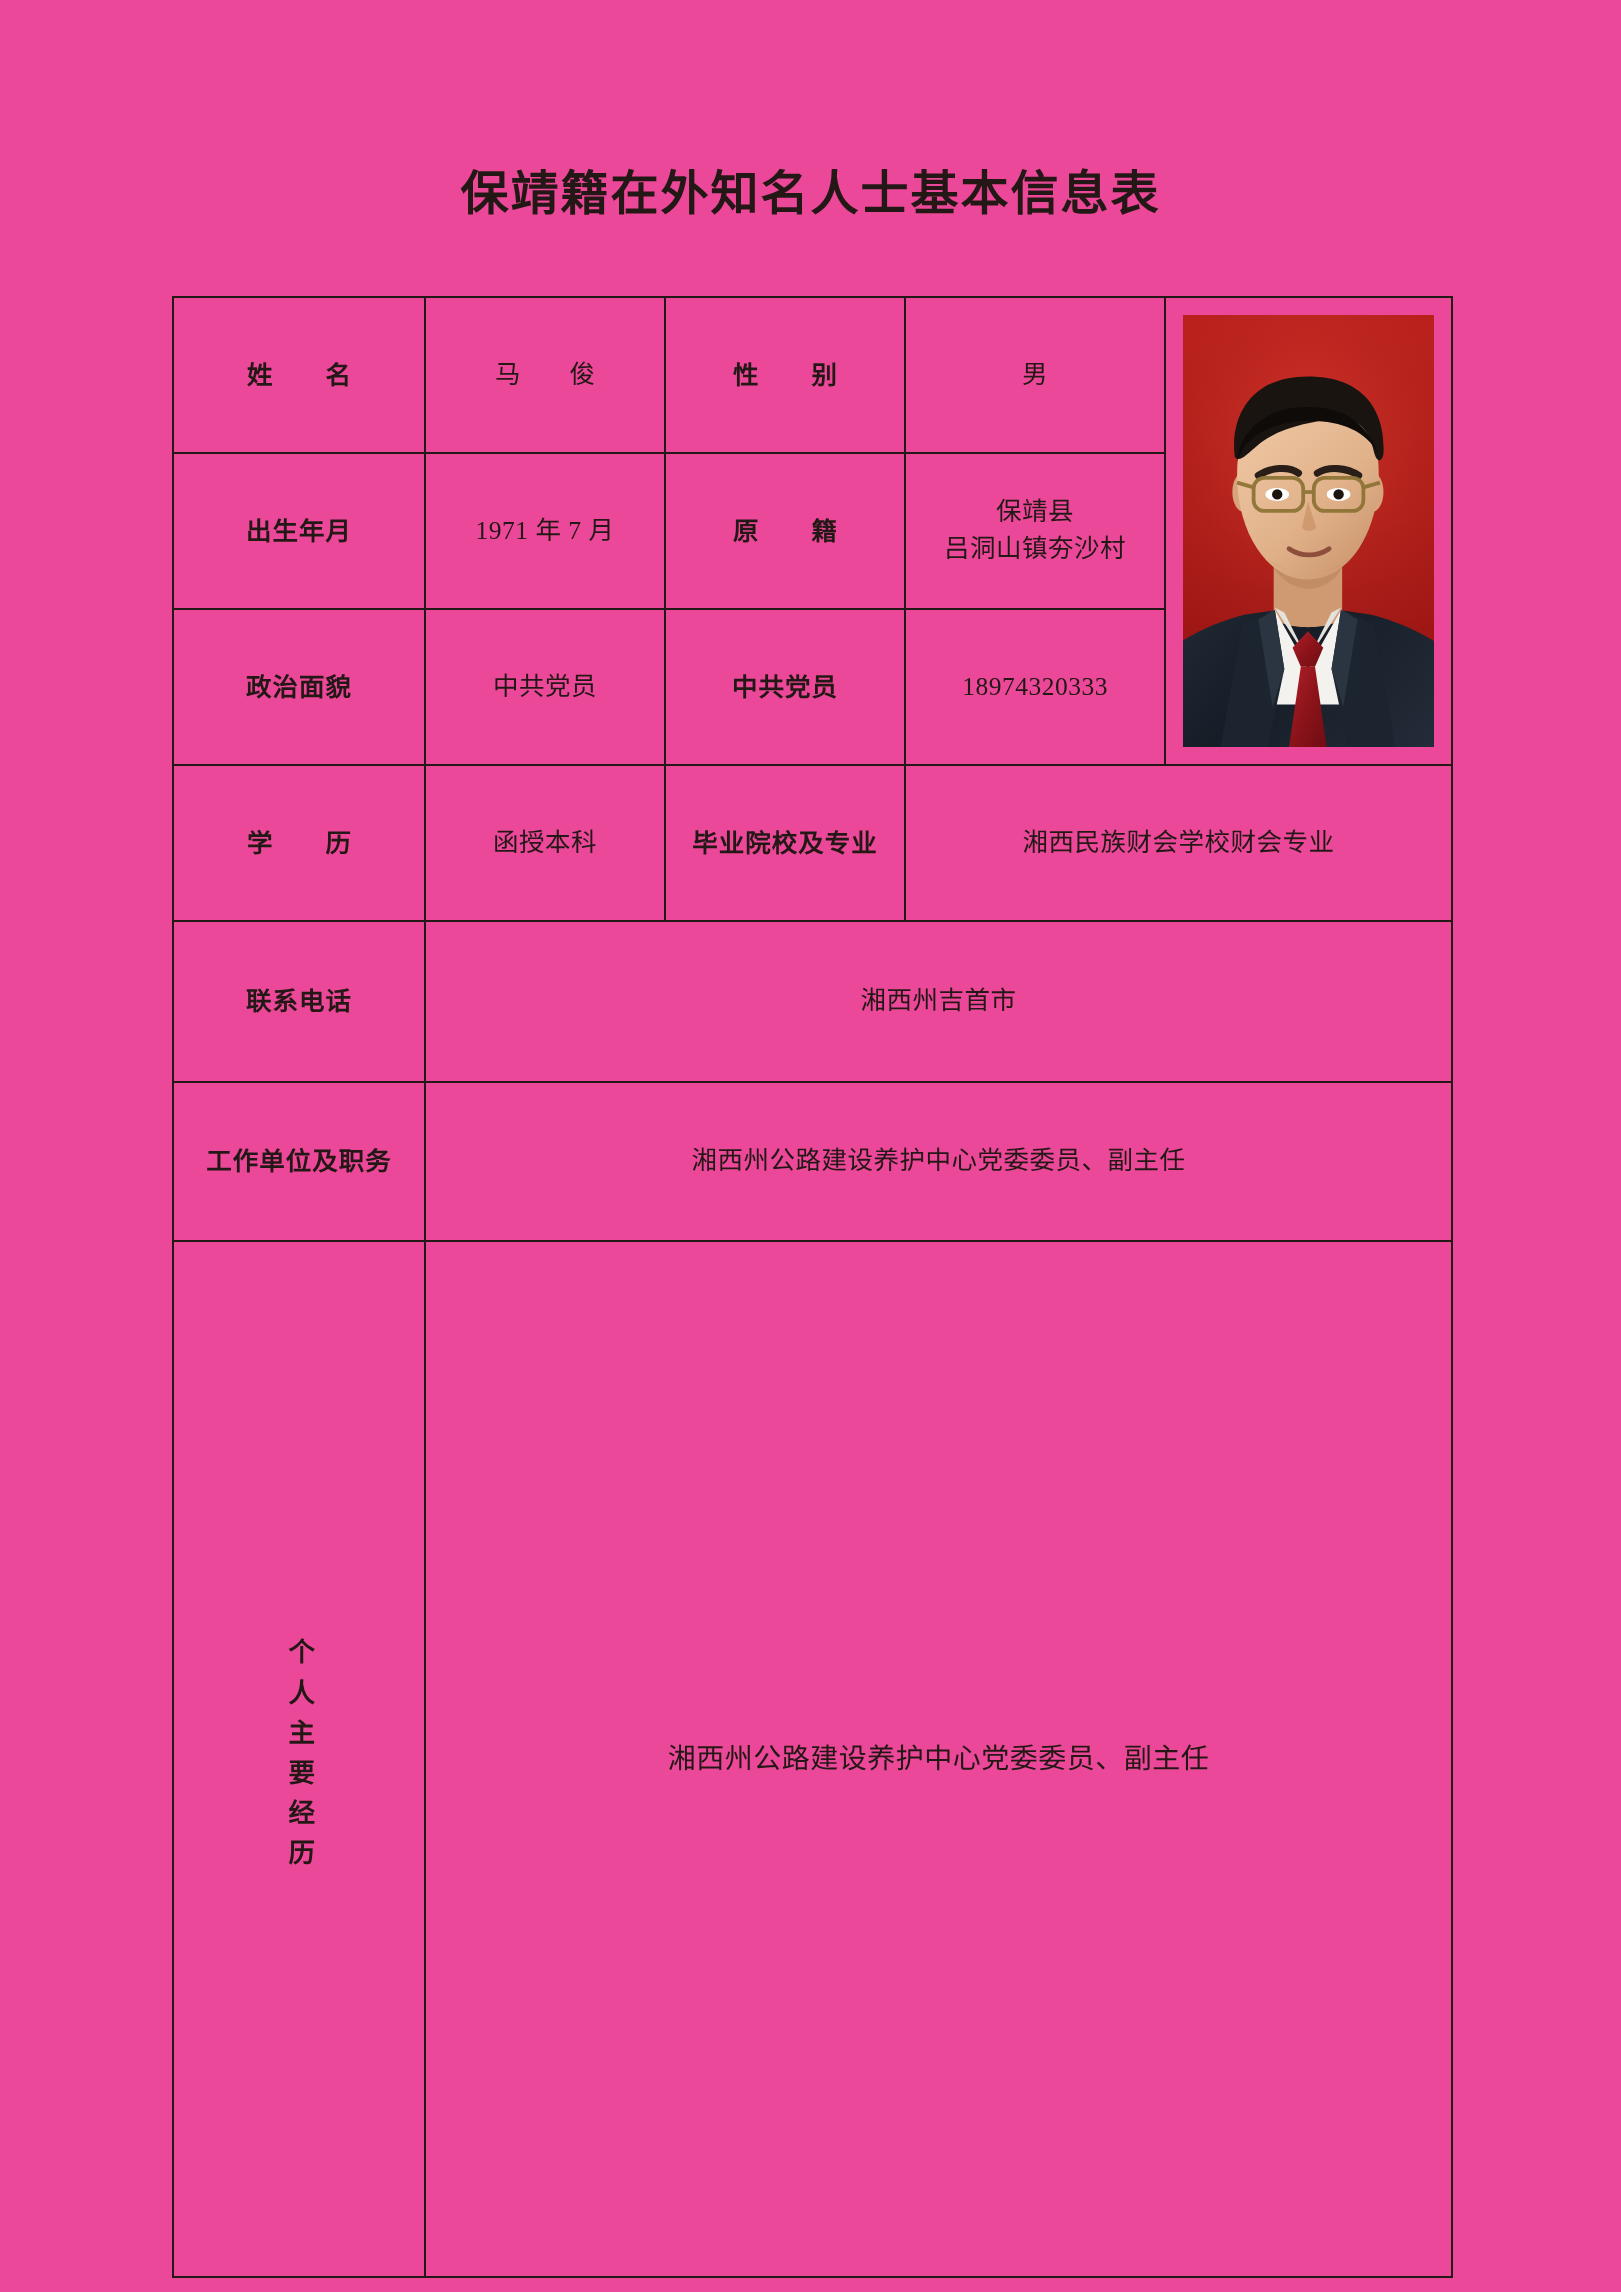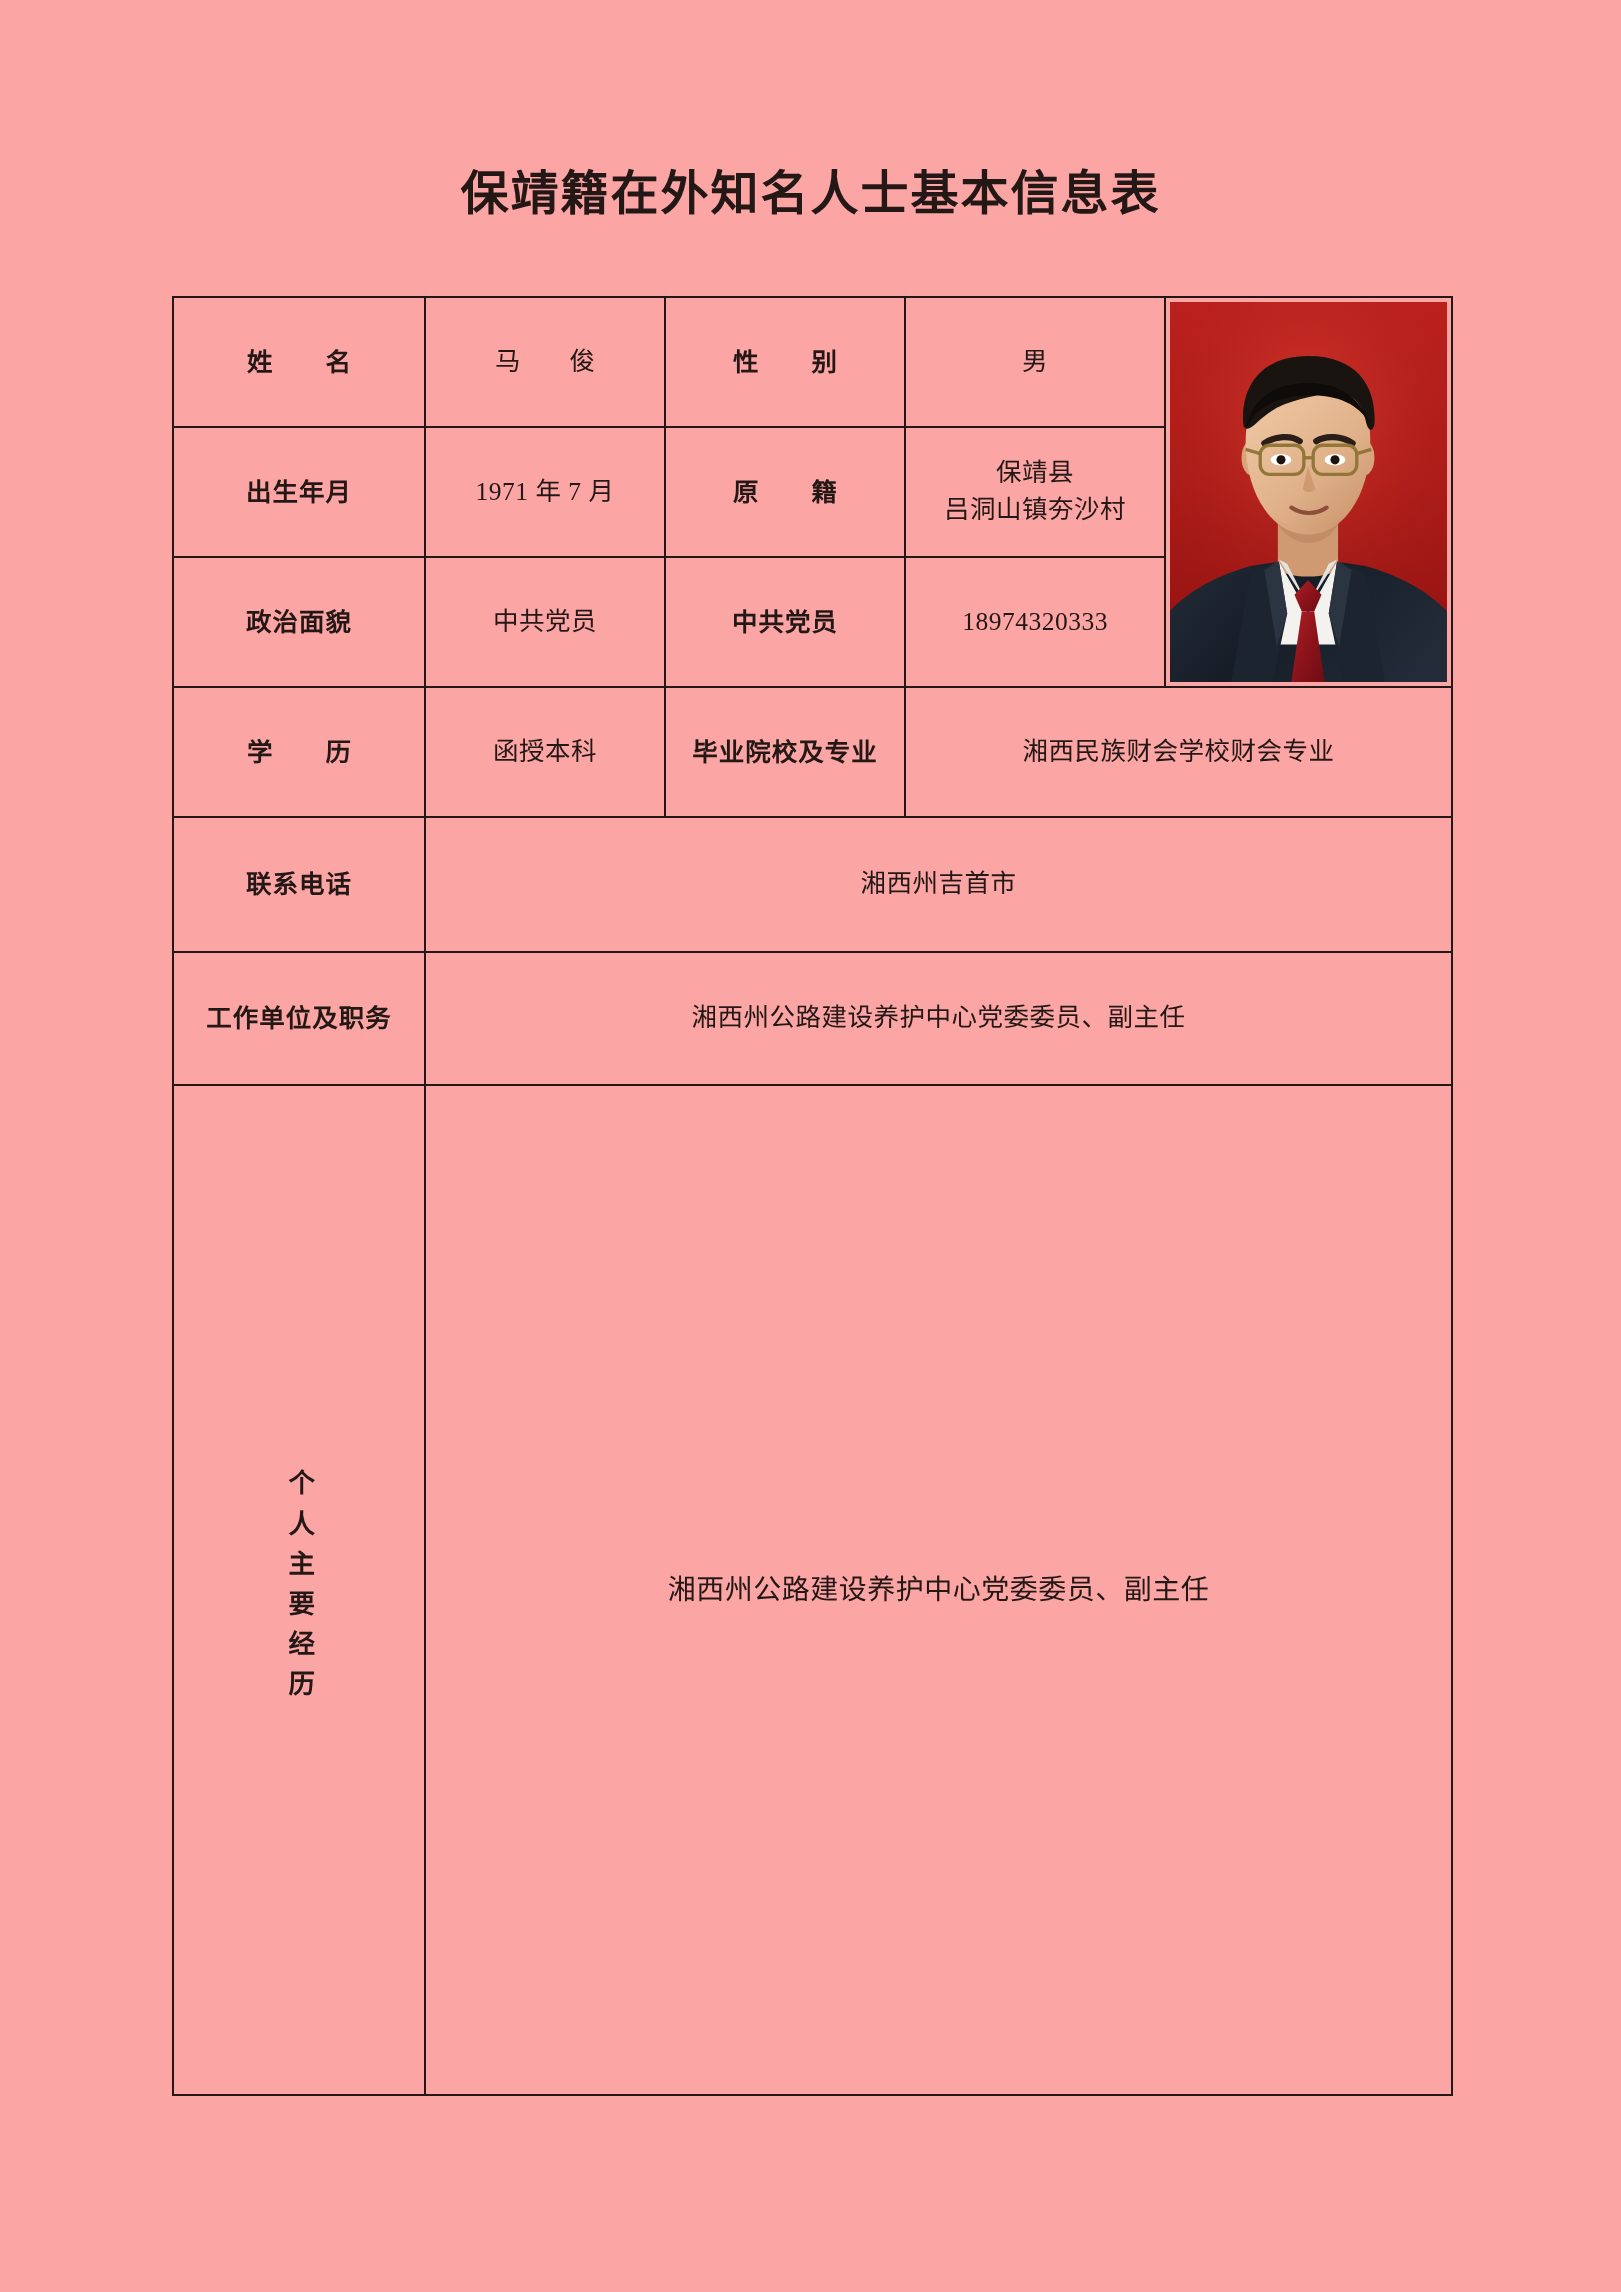--- a/index.html
+++ b/index.html
@@ -16,21 +16,21 @@
     position: relative;
     overflow: hidden;
   }
 
   .page {
     position: absolute;
     left: 0;
     top: 0;
     width: 1621px;
     height: 2293px;
-    background: #fca5a5;
+    background: #ec4899;
   }
 
   
   .doc-title {
     position: absolute;
     left: 0;
     top: 163px;
     width: 1621px;
     text-align: center;
     font-family: "Liberation Serif", "DejaVu Serif", serif;
@@ -46,21 +46,21 @@
   .info-table {
     position: absolute;
     left: 172px;
     top: 296px;
     width: 1279px;
     border-collapse: collapse;
     table-layout: fixed;
   }
   .info-table td {
     border: 2px solid #231815;
-    padding: 4px;
+    padding: 17px;
     text-align: center;
     vertical-align: middle;
     color: #231815;
     font-size: 25.5px;
     line-height: 1.45;
   }
 
   
   .lbl {
     font-family: "Liberation Sans", "DejaVu Sans", sans-serif;

